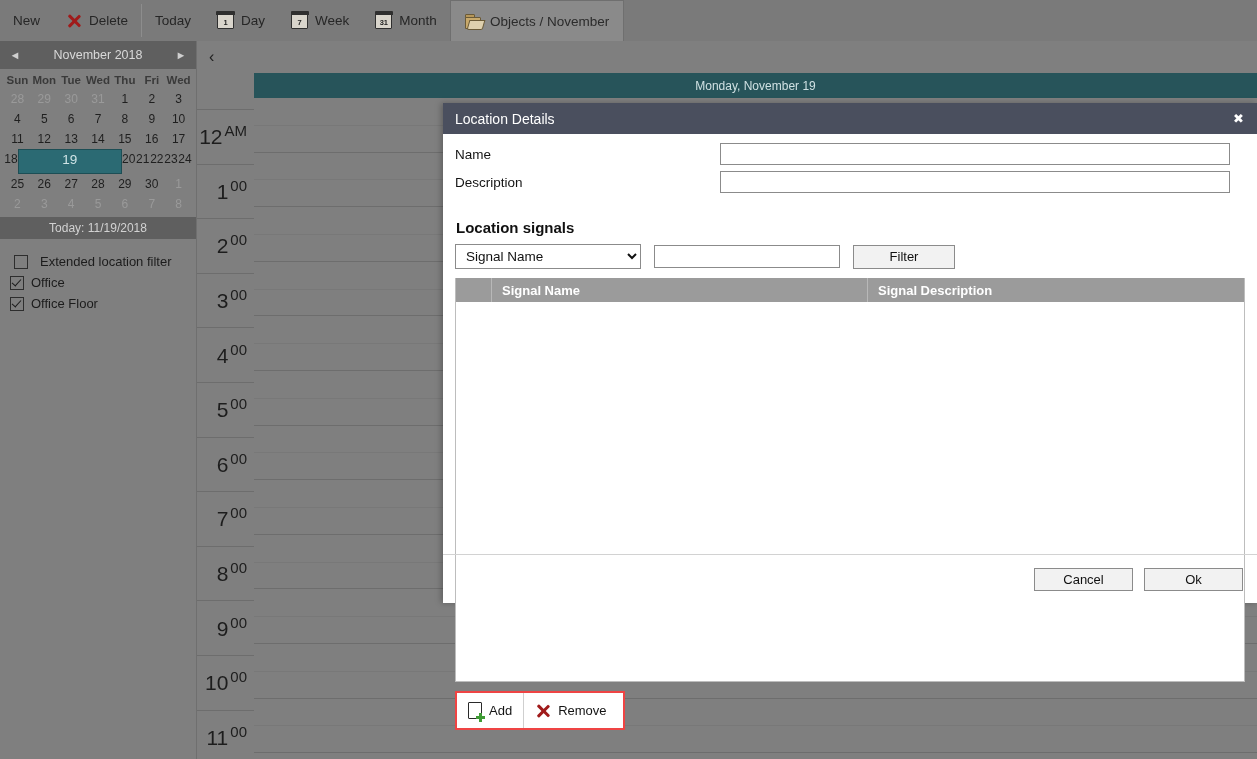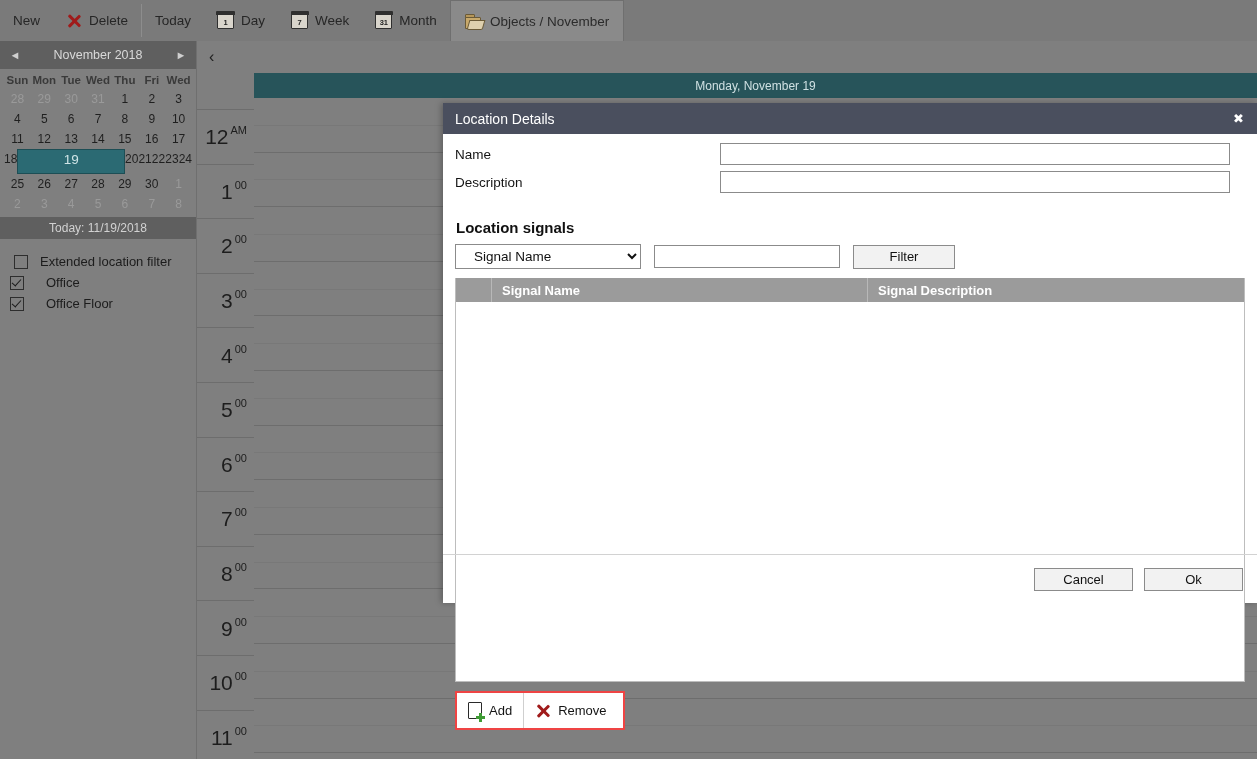--- a/index.html
+++ b/index.html
@@ -60,62 +60,62 @@
   .cal-title{flex:1;text-align:center;}
   .cal-grid{padding:2px 4px 0 4px;}
   .cal-row{display:flex;}
   .cal-cell{width:27px;height:20px;line-height:20px;text-align:center;font-size:12px;color:#1f1f1f;}
   .cal-dow{color:#3a3a3a;font-size:11.5px;height:18px;line-height:18px;font-weight:bold;}
   .cal-cell.muted{color:#9a9a9a;}
   .cal-cell.sel{background:#2b6a73;color:#cfe4e6;outline:1.5px solid #1d4e55;outline-offset:-1.5px;}
   .today-bar{margin-top:3px;height:22px;line-height:22px;text-align:center;background:#5f5f5f;
              color:#d2d2d2;font-size:12px;}
   .filters{padding:12px 0 0 0;}
-  .frow{display:flex;align-items:center;gap:22px;padding:3px 0 3px 10px;font-size:13px;color:#1c1c1c;}
+  .frow{display:flex;align-items:center;gap:7px;padding:3px 0 3px 10px;font-size:13px;color:#1c1c1c;}
   .frow.indent{padding-left:14px;gap:12px;}
   .cbx{width:12px;height:12px;border:1.3px solid #2e2e2e;background:transparent;flex:none;position:relative;}
   .cbx.on:after{content:"";position:absolute;left:2.5px;top:0px;width:4px;height:8px;
                 border:solid #1c1c1c;border-width:0 1.7px 1.7px 0;transform:rotate(42deg);}
 
   
   .mainarea{position:absolute;left:197px;top:41px;right:0;bottom:0;background:#7f7f7f;}
   .navbar{height:32px;display:flex;align-items:center;padding-left:12px;}
   .chev{color:#1f1f1f;font-size:16px;line-height:1;}
   .dayhdr{position:absolute;left:57px;right:0;top:32px;height:25px;background:#27545a;
           color:#cfe0e2;font-size:12px;display:flex;align-items:center;justify-content:center;}
   .gutter{position:absolute;left:0;top:32px;width:57px;bottom:0;background:#7f7f7f;
           border-right:2px solid #3d6b70;}
   .grid{position:absolute;left:57px;right:0;top:57px;bottom:0;background:#7f7f7f;overflow:hidden;}
   .hourrow{height:53.6px;border-bottom:1px solid #6d6d6d;position:relative;}
   .hourrow:after{content:"";position:absolute;left:0;right:0;top:26.8px;height:1px;background:#787878;}
   .gut-slot{height:53.6px;border-bottom:1px solid #6d6d6d;display:flex;align-items:center;
             justify-content:flex-end;padding-right:7px;color:#1d1d1d;}
   .gut-slot .h{font-size:21px;line-height:1;}
-  .gut-slot .m{font-size:11px;line-height:1;vertical-align:top;position:relative;top:-6px;margin-left:2px;}
+  .gut-slot .m{font-size:15px;line-height:1;vertical-align:top;position:relative;top:-6px;margin-left:2px;}
   .gut-pad{height:36px;border-bottom:1px solid #6d6d6d;}
 
   
   .dlg{position:absolute;left:443px;top:103px;width:814px;height:500px;background:#fff;
        box-shadow:-2px 0 6px rgba(0,0,0,.25);}
   .dlg-title{height:31px;background:#4a4f5e;color:#fff;display:flex;align-items:center;
              justify-content:space-between;padding:0 13px 0 12px;font-size:14px;}
   .dlg-close{color:#fff;font-size:13px;line-height:1;cursor:default;}
   .dlg-body{position:absolute;left:0;right:0;top:31px;bottom:0;background:#fff;padding:0;}
 
   .frm{padding:9px 0 8px 12px;}
   .frm-row{display:flex;align-items:center;margin-bottom:6px;}
   .frm-lbl{width:265px;font-size:13.5px;color:#141414;}
   .txt{height:22px;border:1px solid #8b8b8b;background:#fff;box-sizing:border-box;padding:0 4px;
        font-family:"Liberation Sans",sans-serif;font-size:13px;color:#111;outline:none;}
   .txt-wide{width:510px;}
   .sect-title{font-size:15px;font-weight:bold;color:#111;margin:12px 0 8px 13px;}
 
   .filterbar{display:flex;align-items:center;gap:13px;padding-left:12px;}
   .sel{width:186px;height:25px;border:1px solid #8b8b8b;background:#fff;box-sizing:border-box;
-       font-family:"Liberation Sans",sans-serif;font-size:13.5px;color:#111;padding:0 14px;}
+       font-family:"Liberation Sans",sans-serif;font-size:13.5px;color:#111;padding:0 6px;}
   .filter-txt{width:186px;height:23px;}
   .btn{background:#f2f2f2;border:1px solid #8b8b8b;font-family:"Liberation Sans",sans-serif;
        font-size:13px;color:#111;height:24px;cursor:default;}
   .btn-filter{width:102px;}
   .tbl{margin:9px 12px 0 12px;border:1px solid #bdbdbd;border-top:none;background:#fff;height:404px;
        position:relative;box-sizing:border-box;}
   .thead{display:flex;height:24px;background:#9b9b9b;color:#fff;font-size:13px;font-weight:bold;
          align-items:center;}
   .th{height:24px;display:flex;align-items:center;padding-left:10px;box-sizing:border-box;
       border-right:1px solid #b8b8b8;}

